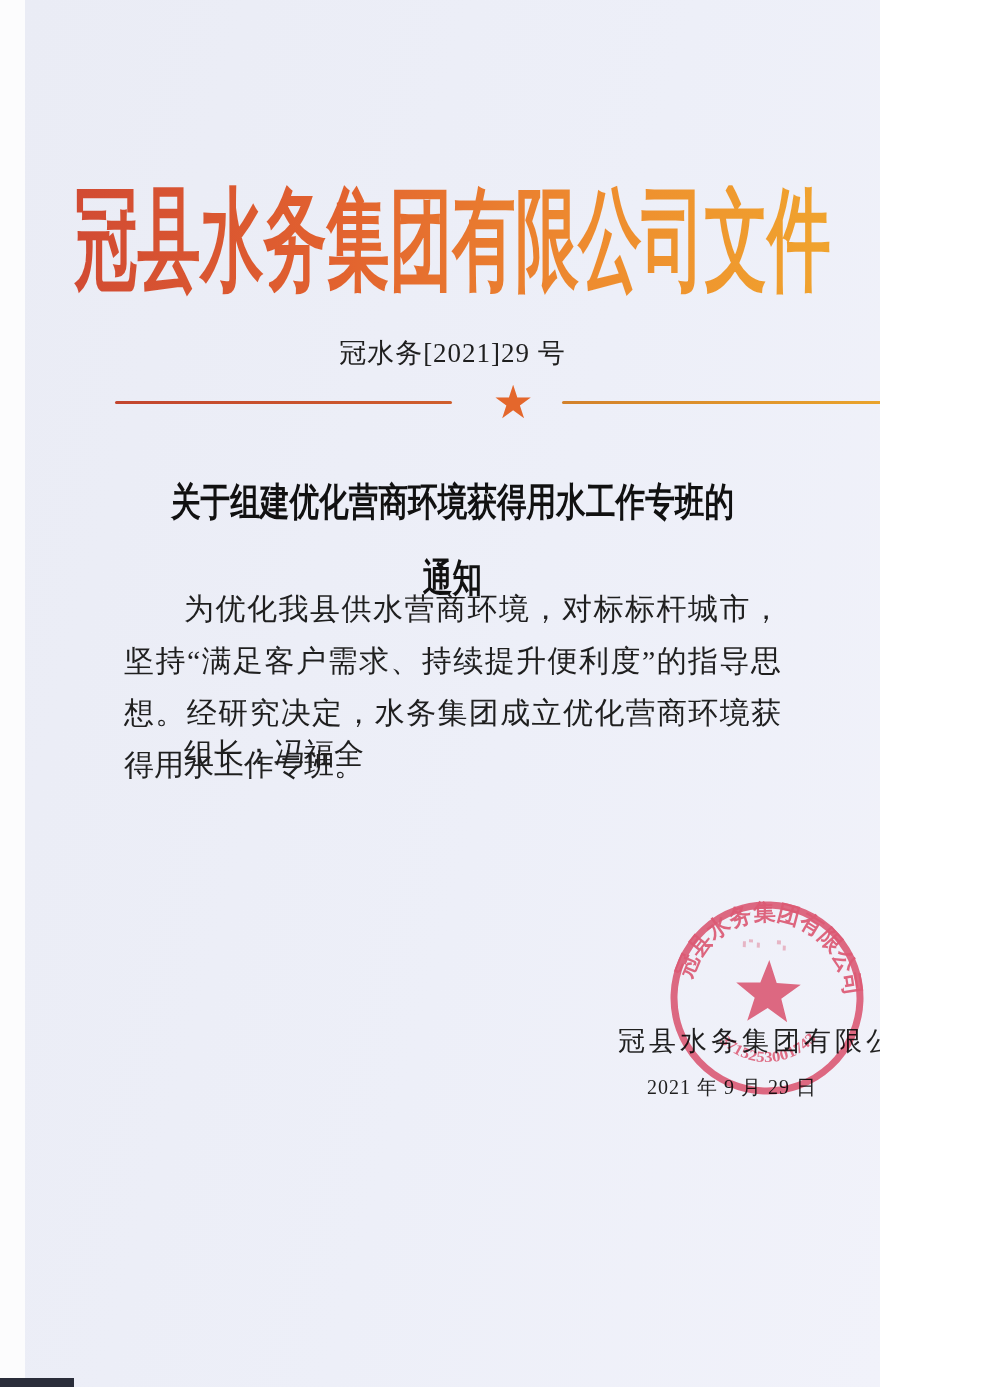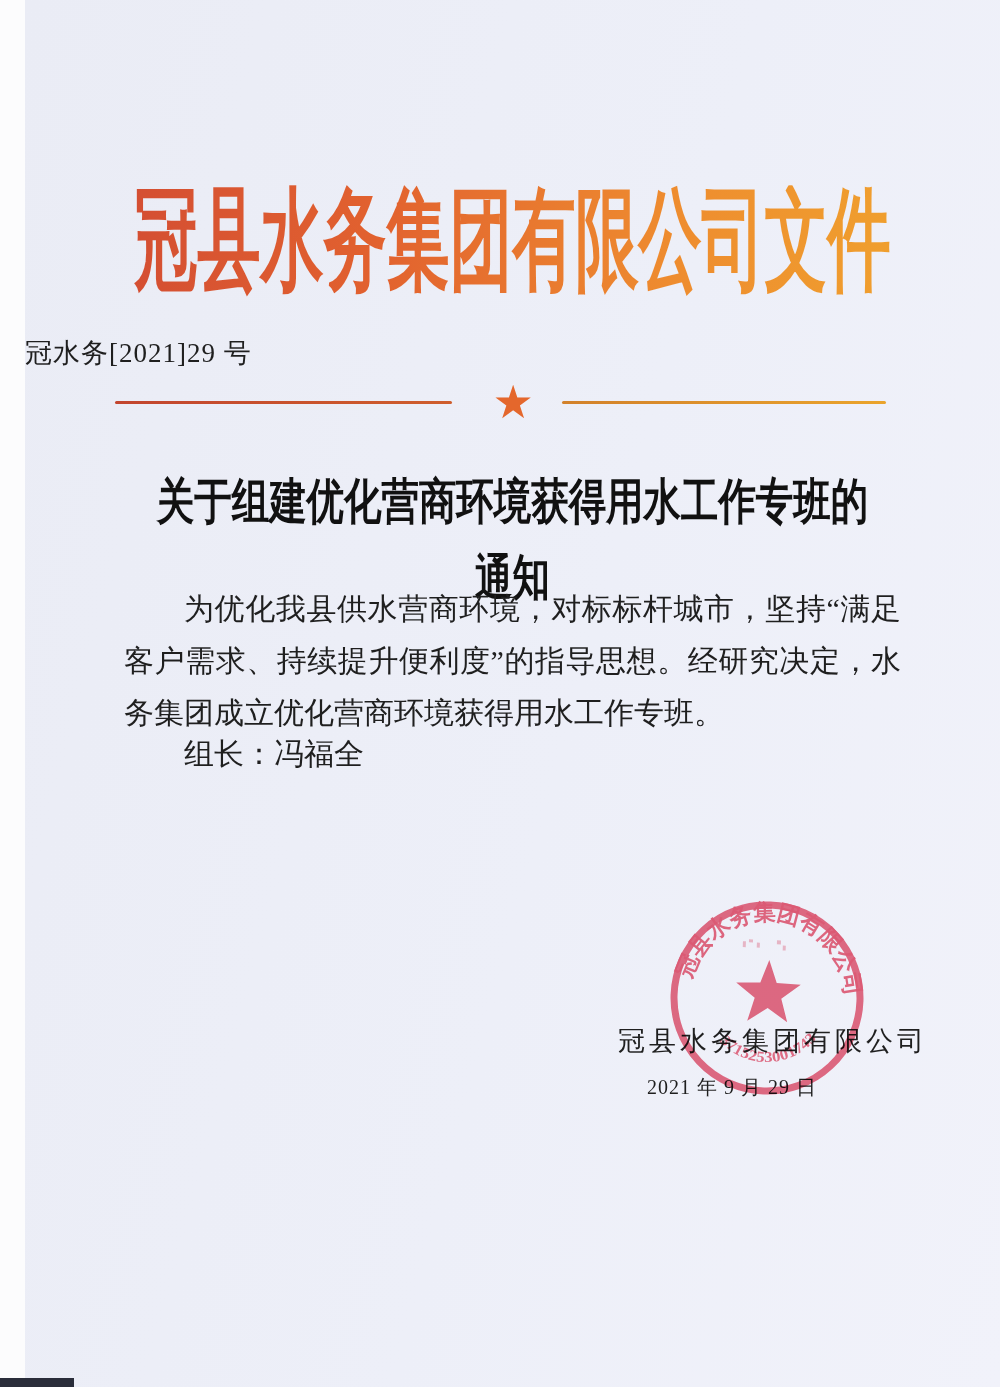--- a/index.html
+++ b/index.html
@@ -2,21 +2,21 @@
 <html><head>
 <meta charset="utf-8">
 <style>
   html,body{margin:0;padding:0;}
   body{
     width:1000px;height:1387px;
     font-family:"Liberation Serif","DejaVu Serif",serif;
     background:#ffffff;
   }
   .scan{
-    position:relative;width:1000px;height:1387px;overflow:hidden;
+    position:relative;width:880px;height:1387px;overflow:hidden;
     background:#a21caf;
   }
   .scan-left-strip{
     position:absolute;left:0;top:0;width:25px;height:1387px;
     background:#fcfcfd;border-right:1px solid #dcdee6;
   }
   .paper{
     position:absolute;left:25px;top:0;right:0;bottom:0;
     background:linear-gradient(105deg,#eaecf5 0%,#edeff8 55%,#f1f2fa 100%);
   }
@@ -28,40 +28,40 @@
   .header-title{
     position:absolute;top:200px;left:0;right:0;text-align:center;
     font-weight:700;font-size:70px;line-height:70px;white-space:nowrap;
     transform:scale(0.9,1.6);transform-origin:50% 35%;
     background:linear-gradient(90deg,#d14a33 0%,#e2622f 35%,#ee8c2f 68%,#f0a42e 100%);
     -webkit-background-clip:text;background-clip:text;
     color:#e2702e;-webkit-text-fill-color:transparent;
     letter-spacing:0px;
   }
   .doc-number{
-    position:absolute;top:336px;left:0;right:0;text-align:left;
+    position:absolute;top:336px;left:0;right:0;text-align:center;
     font-size:27px;line-height:34px;color:#1f1f1f;letter-spacing:1px;
   }
   
   .divider{position:absolute;top:380px;left:0;right:0;height:56px;}
   .divider .line{position:absolute;top:21px;height:3px;border-radius:2px;}
   .divider .line-left{left:90px;width:337px;
     background:linear-gradient(90deg,#c2452e 0%,#cf5e2d 100%);}
   .divider .line-right{left:537px;width:324px;
     background:linear-gradient(90deg,#d2812b 0%,#eaa42c 100%);}
   .divider .star{
     position:absolute;left:463px;top:-4px;width:50px;text-align:center;
     font-size:46px;line-height:52px;color:#e4672c;
     font-family:"DejaVu Sans",sans-serif;
   }
   
   .doc-title{
     position:absolute;top:464px;left:0;right:0;text-align:center;
     font-family:"Liberation Sans","DejaVu Sans",sans-serif;
-    font-weight:700;font-size:48px;line-height:76px;color:#111;
+    font-weight:700;font-size:38px;line-height:76px;color:#111;
   }
   .doc-title .t-line{transform:scale(0.78,1.02);transform-origin:center;white-space:nowrap;}
   
   .body-text{
     position:absolute;left:95px;right:95px;
     font-size:30px;line-height:52px;color:#1f1f1f;
     text-align:justify;text-justify:inter-ideograph;
   }
   .body-text p{margin:4px;text-indent:2em;}
   .para-block{top:579px;}

